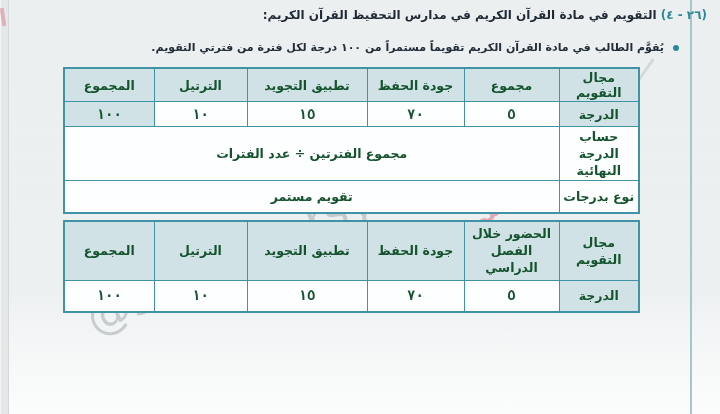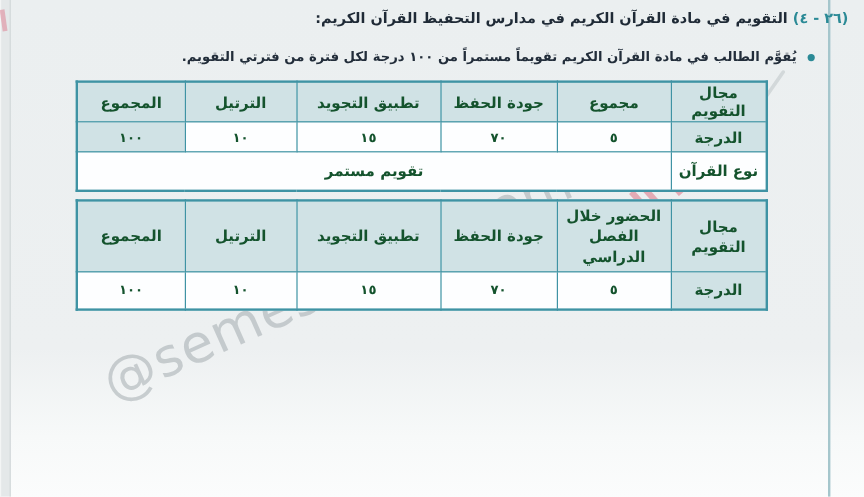--- a/index.html
+++ b/index.html
@@ -32,21 +32,21 @@
   th{background:#d0e2e5;font-weight:bold;line-height:15px;}
   td.shaded{background:#d0e2e5;}
   .t1{margin-top:6px;}
   .t1 .r-head th{height:25px;}
   .t1 .r-score td{height:25px;}
   .t1 .r-final td{height:38px;line-height:17px;}
   .t1 .r-type td{height:32px;}
   .t2{margin-top:6px;}
   .t2 .r-head th{height:60px;line-height:17px;}
   .t2 .r-score td{height:31px;}
-  td.num{font-size:11px;letter-spacing:1px;}
+  td.num{font-size:14px;letter-spacing:1px;font-family:Liberation Mono, monospace;}
 
   .wm-latin{position:absolute;left:78px;top:298px;transform:rotate(-24deg);transform-origin:0 0;
     font-size:44px;font-weight:400;letter-spacing:1px;color:rgba(140,150,155,.42);white-space:nowrap;direction:ltr;}
   .wm-arabic{position:absolute;left:452px;top:138px;width:195px;text-align:center;transform:rotate(-42deg);
     font-size:29px;font-weight:bold;color:rgba(222,125,142,.6);white-space:nowrap;}
 </style>
 </head>
 <body>
 
 <div class="page">
@@ -90,22 +90,26 @@
         <th>المجموع</th>
       </tr>
       <tr class="r-score">
         <td class="shaded">الدرجة</td>
         <td class="num">٥</td>
         <td class="num">٧٠</td>
         <td class="num">١٥</td>
         <td class="num">١٠</td>
         <td class="num shaded">١٠٠</td>
       </tr>
+      <tr class="r-final">
+        <td>حساب الدرجة النهائية</td>
+        <td colspan="5">مجموع الفترتين ÷ عدد الفترات</td>
+      </tr>
       <tr class="r-type">
-        <td>نوع القرآن</td>
+        <td>نوع بدرجات</td>
         <td colspan="5">تقويم مستمر</td>
       </tr>
     </tbody>
       </table>
 
 
     <table class="t2">
       <colgroup>
         <col style="width:80px">
           <col style="width:95px">

